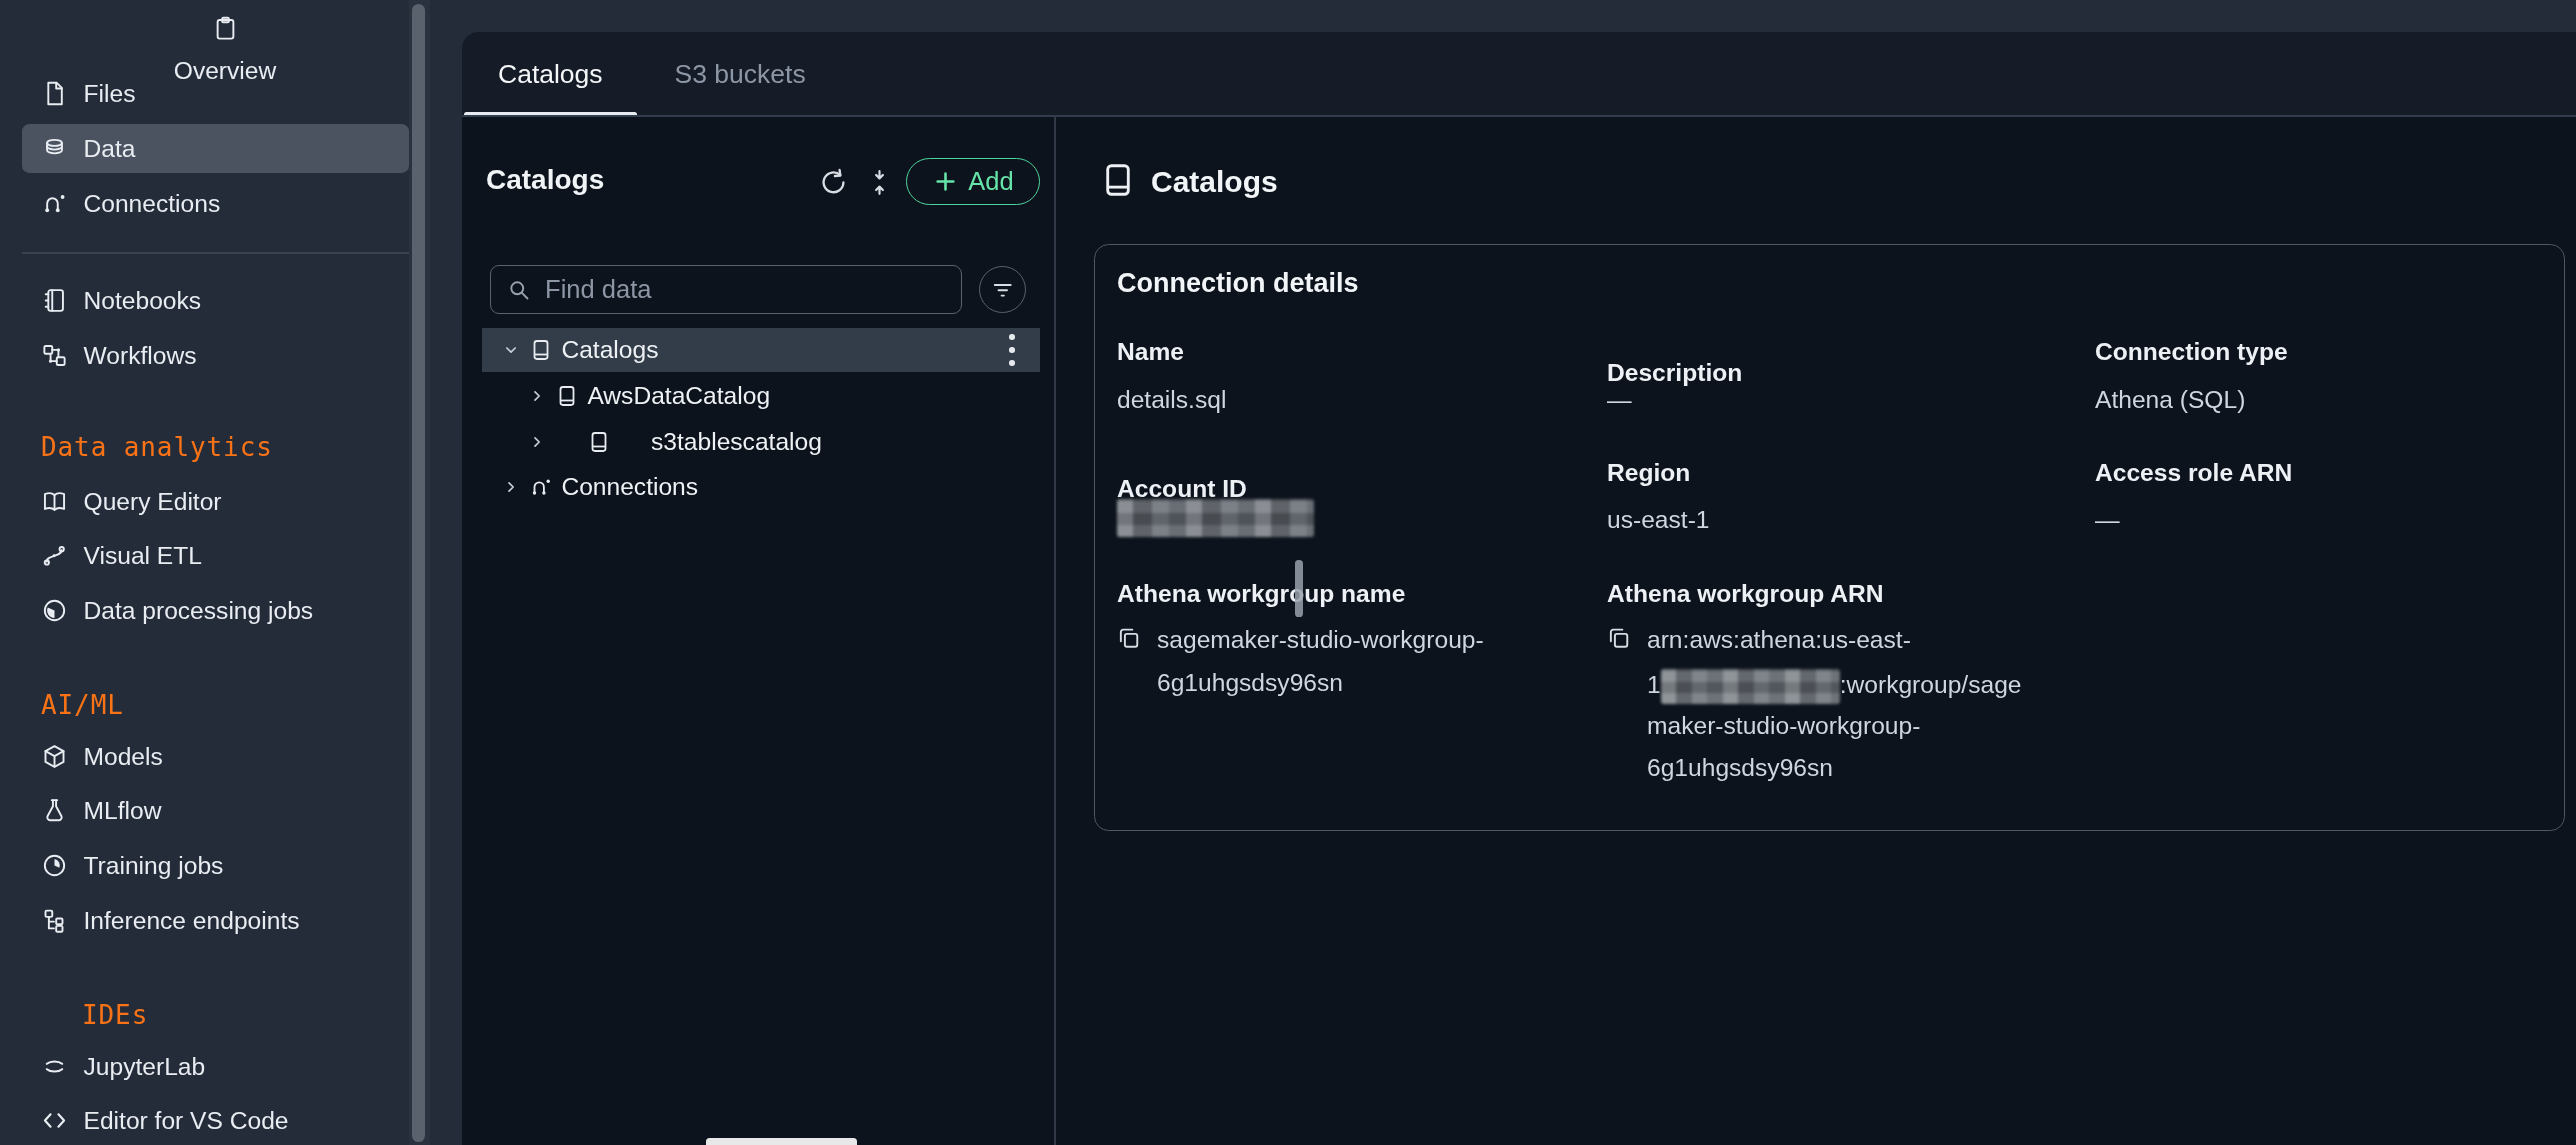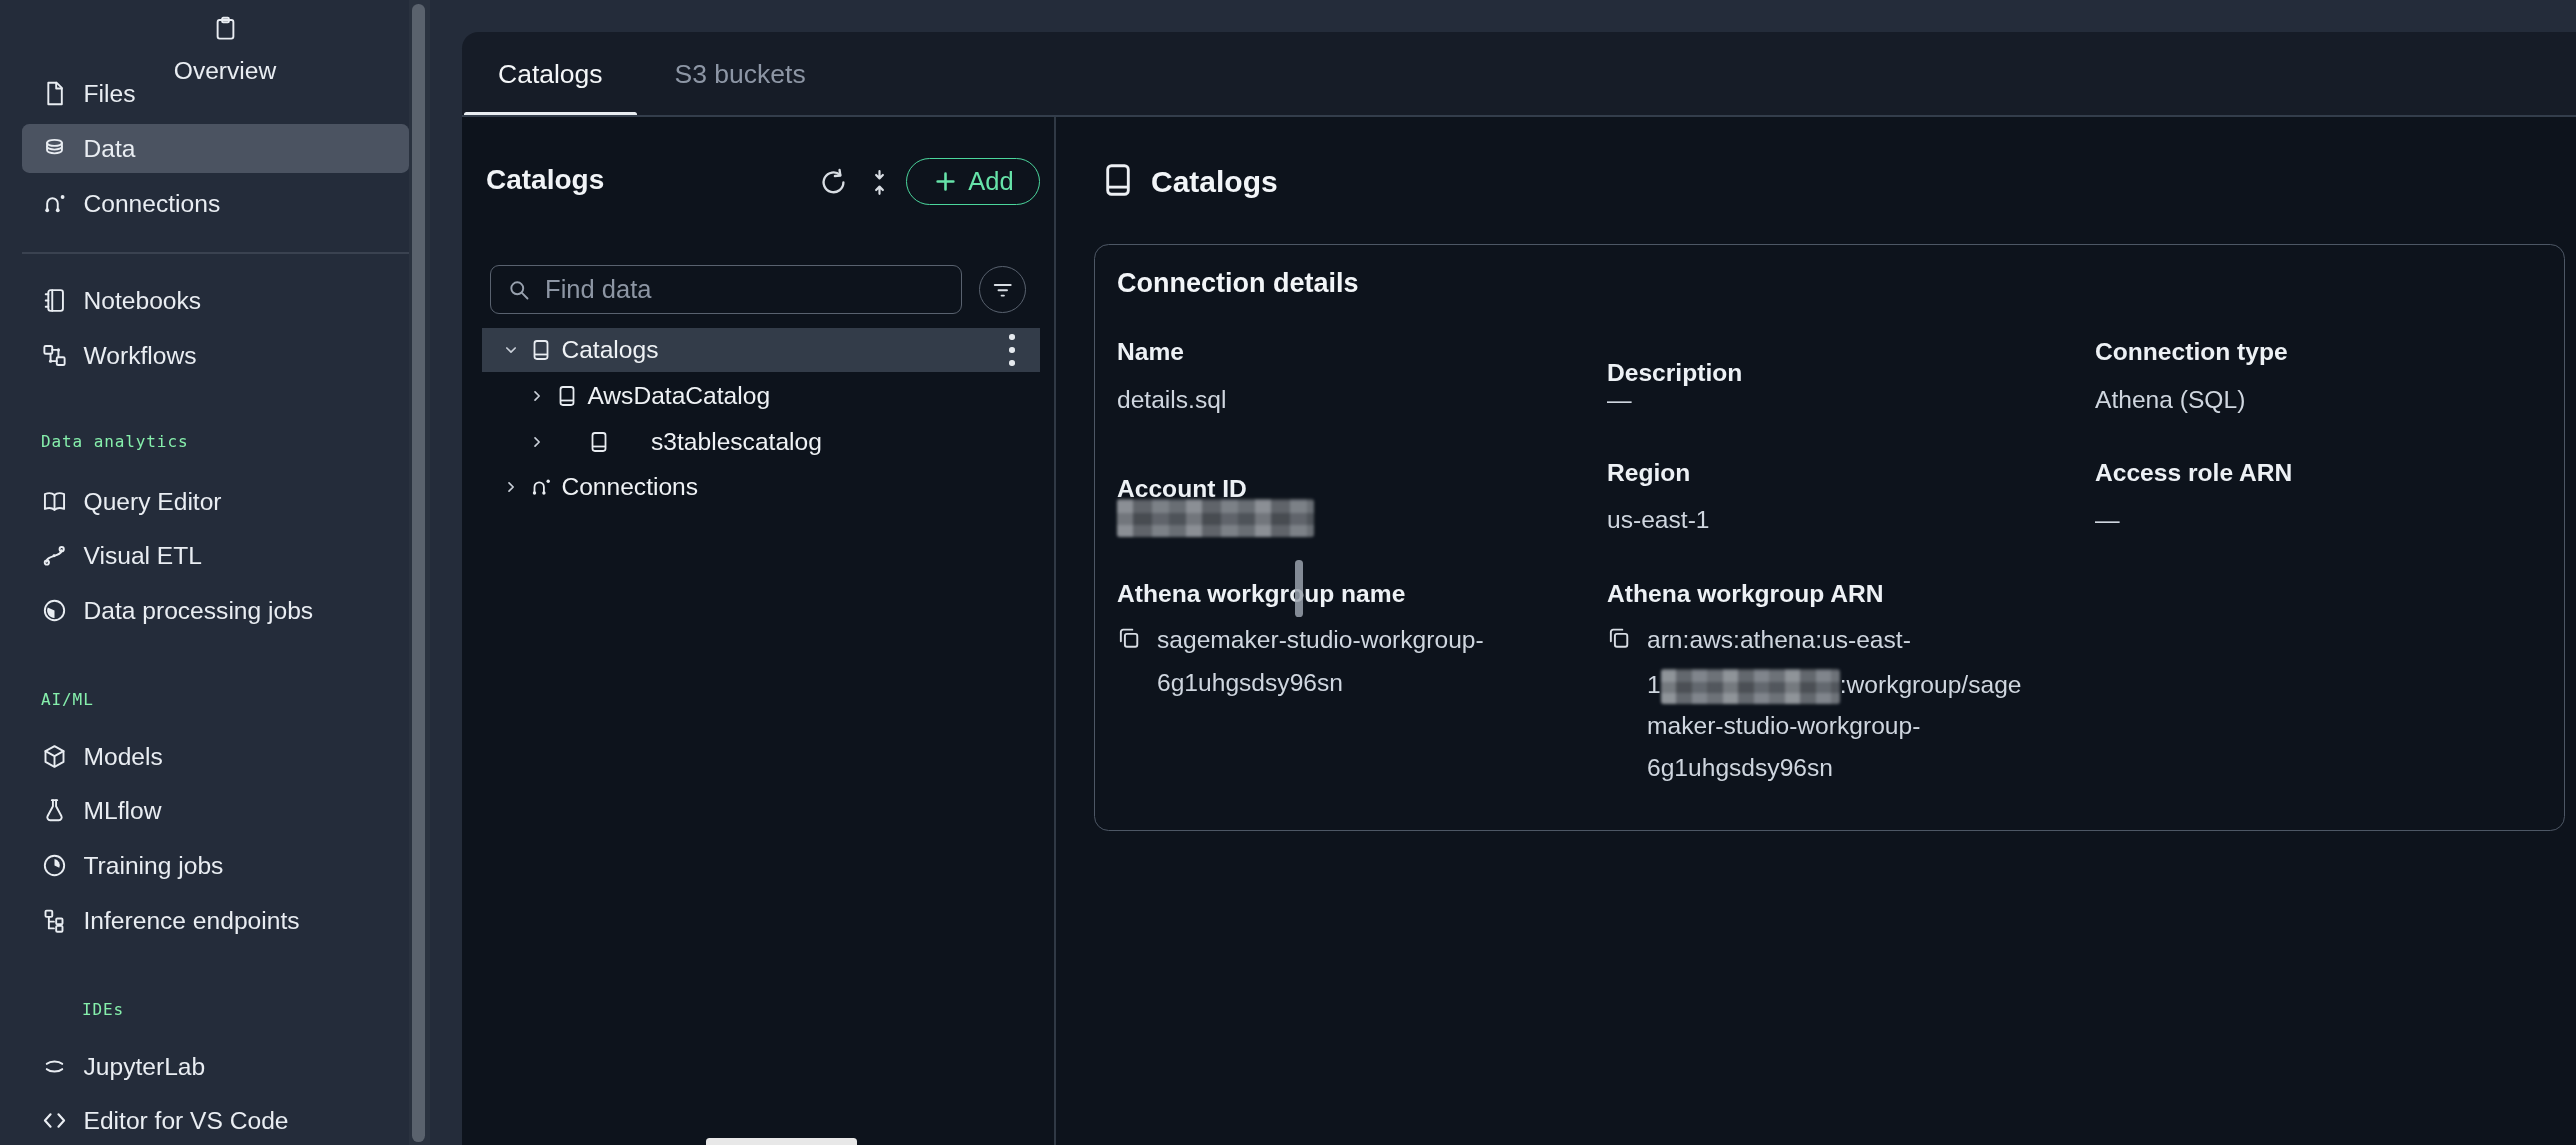--- a/index.html
+++ b/index.html
@@ -9,21 +9,21 @@
   .abs{position:absolute;}
 
   
   .sidebar{left:0;top:0;width:462px;height:1146px;background:#242C3A;}
   .side-item{position:absolute;left:22px;width:387px;height:49px;border-radius:7.3px;
     display:flex;align-items:center;gap:15.5px;padding-left:19px;box-sizing:border-box;
     font-size:24.6px;color:#E9EDF2;cursor:pointer;}
   .side-item.selected{background:#4B5361;}
   .side-item svg{flex:0 0 auto;}
   .side-section{position:absolute;left:41px;font-family:"DejaVu Sans Mono",monospace;
-    font-size:16px;color:#86efac;letter-spacing:0.9px;}
+    font-size:26px;color:#f97316;letter-spacing:0.9px;}
   .side-divider{position:absolute;left:22px;width:387px;height:1.8px;background:#3A4250;}
   .v-scroll-track{left:409px;top:0;width:21px;height:1146px;background:#2A323F;}
   .v-scroll-thumb{left:412px;top:3.6px;width:12.8px;height:1138px;background:#5A626D;border-radius:6.4px;}
 
   
   .container{left:462px;top:32px;width:2114px;height:1114px;background:#161C27;
     border-top-left-radius:16.4px;}
   .tabbar{left:462px;top:32px;width:2114px;height:85px;display:flex;align-items:center;}
   .tab{height:85px;display:flex;align-items:center;padding:0 36px;font-size:26.5px;
     position:relative;cursor:pointer;}

